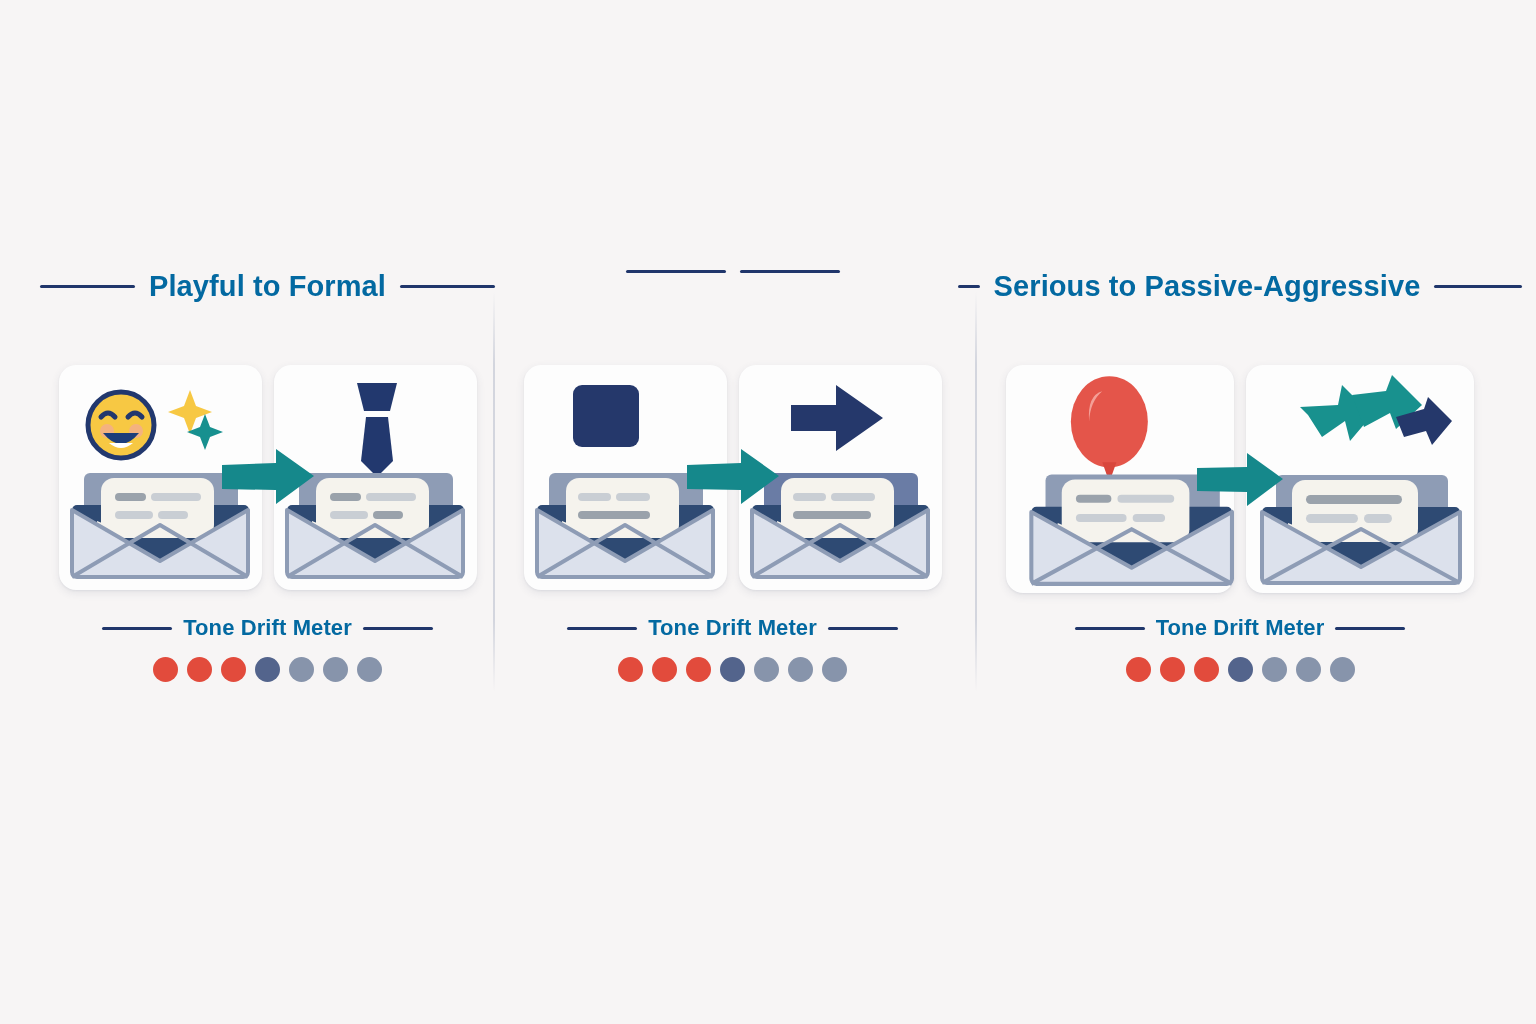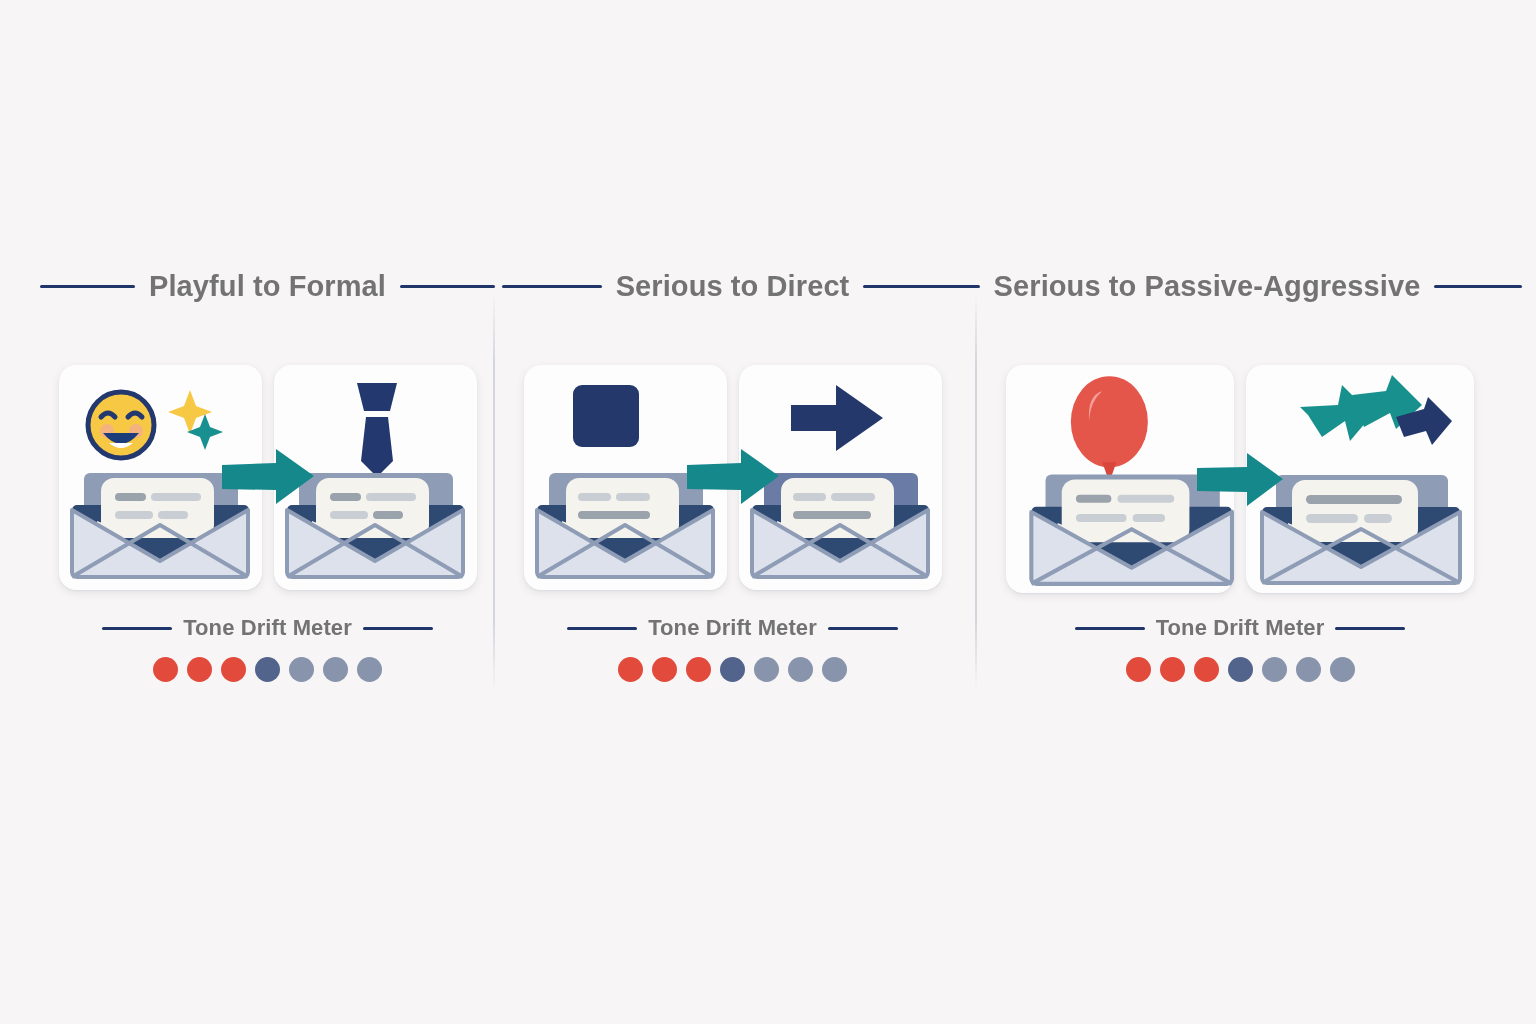--- a/index.html
+++ b/index.html
@@ -24,21 +24,21 @@
   #divider-1 { left:493px; }
   #divider-2 { left:975px; }
 
   
   .rule-head {
     display:flex; align-items:center; justify-content:center;
     gap:14px; width:100%;
   }
   .rule-head .dash { height:3px; background:#20366b; border-radius:2px; flex:0 0 auto; }
   .rule-title {
-    color:#737373; white-space:nowrap;
+    color:#0369a1; white-space:nowrap;
     font-weight:700; letter-spacing:.1px;
   }
   .panel-head { position:absolute; top:0; left:0; width:100%; }
   .panel-head .rule-title { font-size:29px; }
   #panel-0 .panel-head .dash.l { width:95px; } #panel-0 .panel-head .dash.r { width:95px; }
   #panel-1 .panel-head .dash.l { width:100px; } #panel-1 .panel-head .dash.r { width:100px; }
   #panel-2 .panel-head .dash.l { width:22px; } #panel-2 .panel-head .dash.r { width:88px; }
 
   
   .cards { position:absolute; top:95px; left:0; width:100%; display:flex; justify-content:center; gap:12px; }
@@ -161,21 +161,20 @@
         <span class="dot" style="background:#8794ab"></span>
         <span class="dot" style="background:#8794ab"></span>
         <span class="dot" style="background:#8794ab"></span>
       </div>
     </div>
   </section>
 
   <section class="panel" id="panel-1">
     <div class="panel-head rule-head">
       <span class="dash l"></span>
-      <span class="rule-title">Serious to Direct</span>
       <span class="dash r"></span>
     </div>
 
     <div class="cards">
       <div class="card">
         <svg viewBox="0 0 203 225">
           <rect x="49" y="20" width="66" height="62" rx="9" fill="#25386b"></rect>
           <g>
             <rect x="25" y="108" width="154" height="86" rx="6" fill="#8e9cb5"></rect>
             <rect x="13" y="140" width="177" height="72" rx="5" fill="#2e4a73"></rect>

